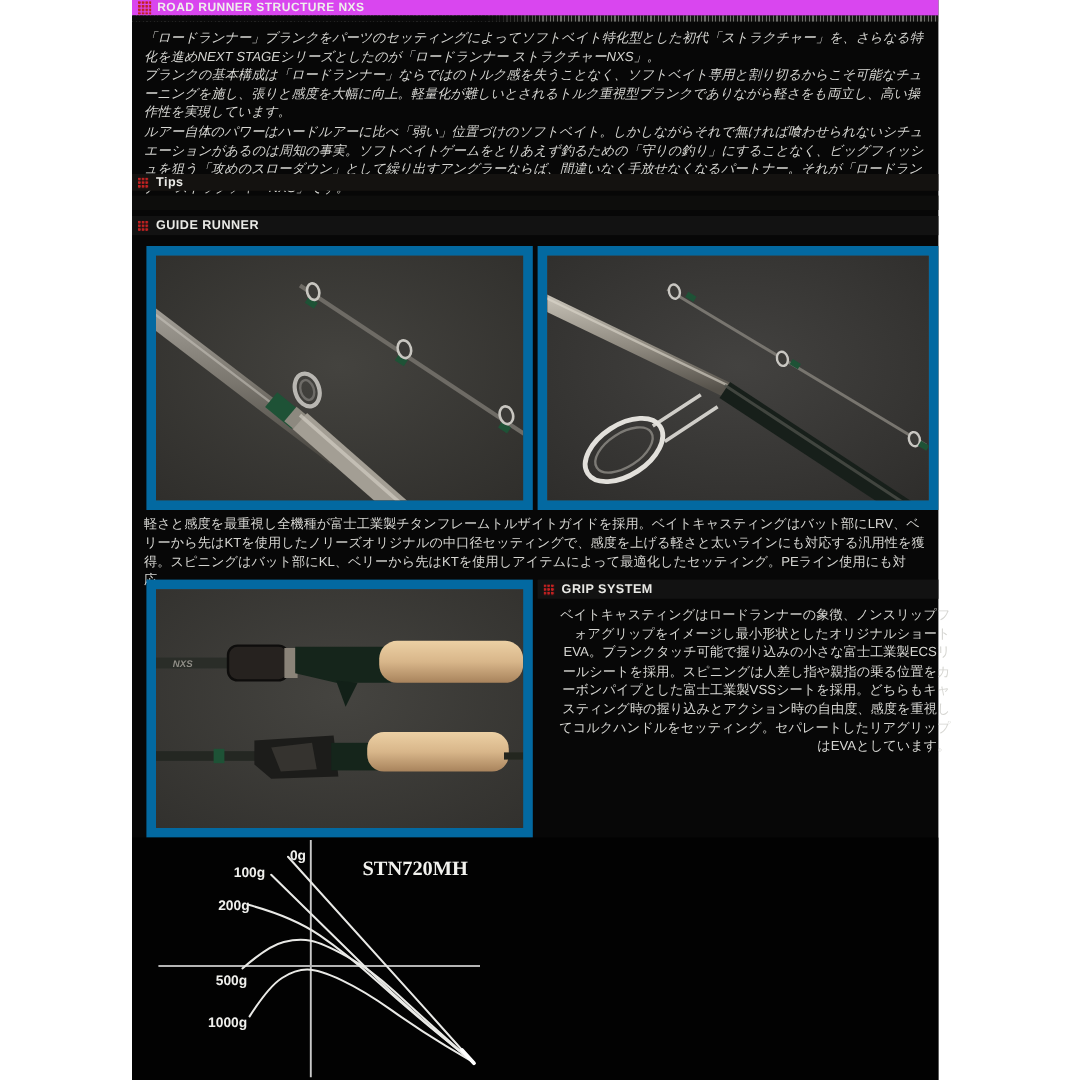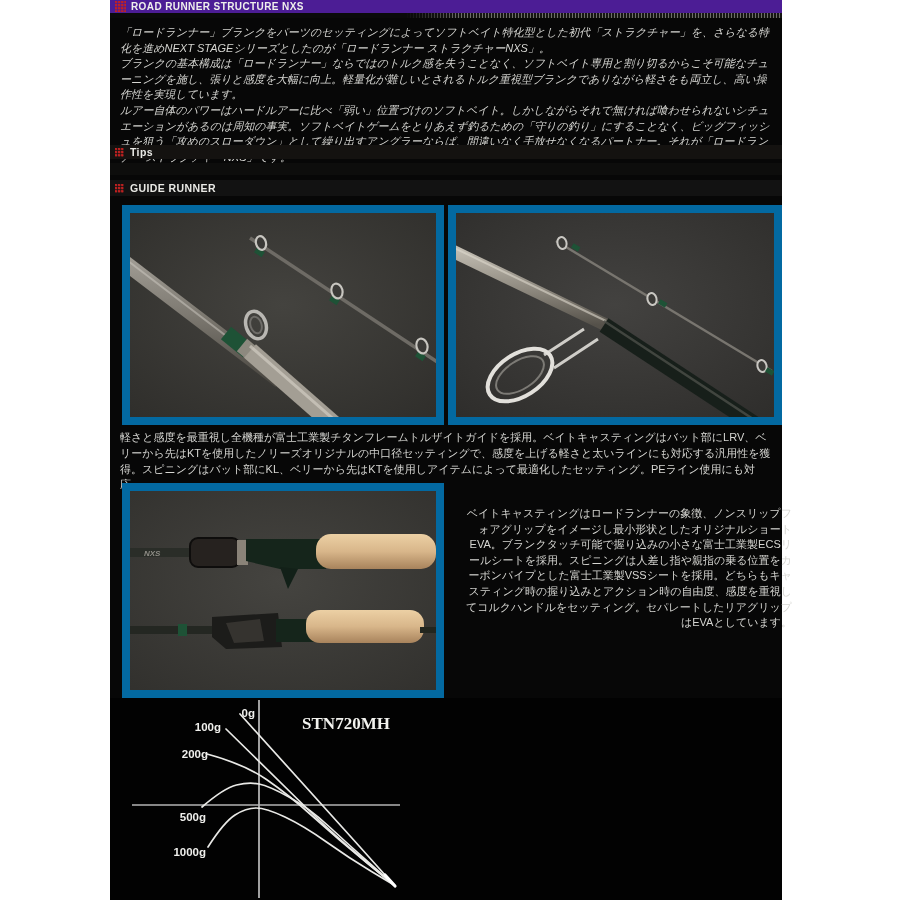--- a/index.html
+++ b/index.html
@@ -5,21 +5,21 @@
   html,body{margin:0;padding:0;}
   body{width:900px;height:900px;background:#ffffff;position:relative;
        font-family:"Liberation Sans",sans-serif;overflow:hidden;}
   .content{position:absolute;left:110px;top:0;width:672px;height:900px;background:#070707;}
   .abs{position:absolute;}
   .bar{display:flex;align-items:center;padding-left:5px;box-sizing:border-box;}
   .bar .label{color:#e9e9e5;font-weight:bold;font-size:10.5px;letter-spacing:.4px;}
   .dots{display:inline-block;width:9px;height:9px;margin-right:6px;flex:0 0 auto;
         background-image:radial-gradient(circle at 1.1px 1.1px,#c42121 1px,transparent 1.35px);
         background-size:3.1px 3.1px;}
-  .main-header{left:0;top:0;width:672px;height:13px;background:#4c1d95;}
+  .main-header{left:0;top:0;width:672px;height:13px;background:#d946ef;}
   .main-header .label{font-size:10px;color:#efefec;}
   .main-header .dots{width:11px;height:11px;margin-right:5px;}
   .stripe{left:0;top:13px;width:672px;height:5px;
         background-image:linear-gradient(90deg,#0a0a0a 0 44%,rgba(10,10,10,0) 52%),
         repeating-linear-gradient(90deg,#6e6e6a 0 1px,#161614 1px 3px);
         background-position:center;background-repeat:no-repeat,repeat;}
   .intro{left:10px;top:25px;width:654px;color:#d6d6d2;font-size:11px;line-height:15.6px;font-style:italic;}
   .intro p{margin:0;}
   .tips-bar{left:0;top:145px;width:672px;height:14px;background:#141210;text-align:right;}
   .tips-band{left:0;top:163px;width:672px;height:12px;background:#0d0d0c;}
@@ -168,20 +168,24 @@
         <rect x="48" y="133" width="9" height="12" fill="#1e5236"></rect>
         <path d="M82,126 L148,122 L152,156 L96,158 L82,146 Z" fill="#1c1c1a"></path>
         <path d="M96,132 L130,128 L134,150 L104,152 Z" fill="#35332f"></path>
         <rect x="146" y="128" width="42" height="23" fill="#15251b"></rect>
         <rect x="176" y="119" width="118" height="33" rx="14" fill="url(#cork)"></rect>
         <rect x="290" y="136" width="16" height="6" fill="#23261f"></rect>
       </svg>
     </div>
   </div>
 
+  <div class="abs bar grip-bar">
+    <span class="dots"></span>
+    <span class="label">GRIP SYSTEM</span>
+  </div>
   <div class="abs grip-text">ベイトキャスティングはロードランナーの象徴、ノンスリップフォアグリップをイメージし最小形状としたオリジナルショートEVA。ブランクタッチ可能で握り込みの小さな富士工業製ECSリールシートを採用。スピニングは人差し指や親指の乗る位置をカーボンパイプとした富士工業製VSSシートを採用。どちらもキャスティング時の握り込みとアクション時の自由度、感度を重視してコルクハンドルをセッティング。セパレートしたリアグリップはEVAとしています。</div>
 
   <div class="abs chart-band">
     <svg class="abs" style="left:14px;top:2px;" width="290" height="198" viewBox="0 0 290 198">
       <line x1="135" y1="0" x2="135" y2="198" stroke="#c9c9c9" stroke-width="1.6"></line>
       <line x1="8" y1="105" x2="276" y2="105" stroke="#b5b5b5" stroke-width="1.6"></line>
       <g id="curves">
           <path d="M116,14 Q193,99 231.5,142 L270,185" fill="none" stroke="#e9e9e6" stroke-width="1.7" stroke-linecap="round"></path>
           <path d="M102,29 Q152,78 181,106.5 Q210,135 240,160 L270,185" fill="none" stroke="#e9e9e6" stroke-width="1.7" stroke-linecap="round"></path>
           <path d="M83,54 Q120,64 142.5,79.5 Q165,95 190,117.5 Q215,140 242.5,162.5 L270,185" fill="none" stroke="#e9e9e6" stroke-width="1.7" stroke-linecap="round"></path>

